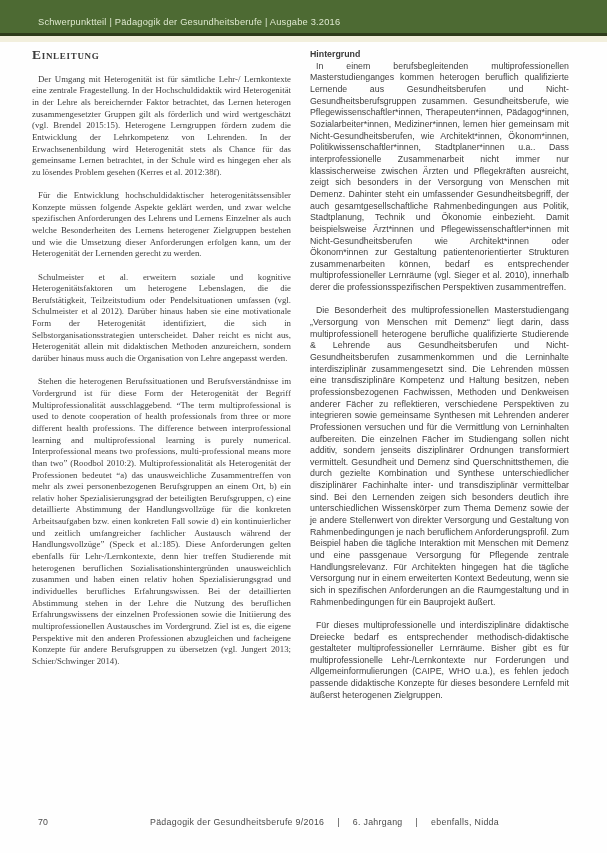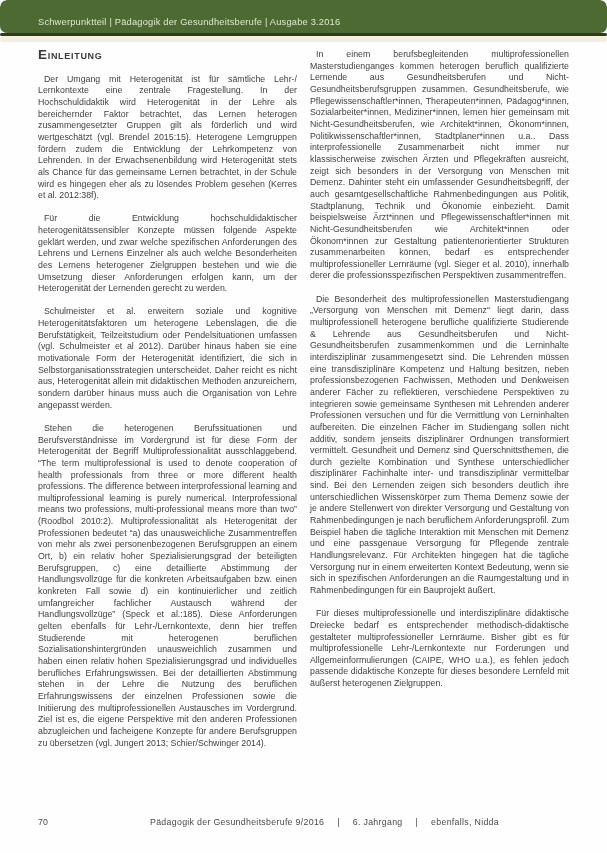--- a/index.html
+++ b/index.html
@@ -1,15 +1,15 @@
 <!DOCTYPE html>
 <html lang="de"><head>
 <meta charset="utf-8">
 <style>
-  * { margin: 0; padding: 0; box-sizing: border-box; border-radius: 7px; }
+  * { margin: 0; padding: 0; box-sizing: border-box; }
   html, body { width: 607px; height: 853px; }
   body {
     position: relative;
     background: #fefefe;
     font-family: "Liberation Sans", sans-serif;
     color: #3e3e3e;
     overflow: hidden;
   }
   
   .header-bar {
@@ -33,21 +33,21 @@
     background: #f2efdd;
   }
   
   .col {
     position: absolute; top: 49px; width: 259px;
     font-size: 8.8px; line-height: 11.65px;
     text-align: justify;
     hyphens: auto; -webkit-hyphens: auto;
     word-spacing: -0.1px;
   }
-  .col-left  { left: 38px; }
+  .col-left  { left: 32px; font-family: Liberation Serif, serif; }
   .col-right { left: 310px; }
   .heading-caps {
     font-variant: small-caps;
     font-size: 13.5px;
     letter-spacing: 0.7px;
     color: #3a3a3a;
     margin-bottom: 13px;
     text-align: left;
   }
   .heading-run {
@@ -80,20 +80,21 @@
 
 <section class="col col-left">
   <h2 class="heading-caps">Einleitung</h2>
   <p>Der Umgang mit Heterogenität ist für sämtliche Lehr-/ Lernkontexte eine zentrale Fragestellung. In der Hochschuldidaktik wird Heterogenität in der Lehre als bereichernder Faktor betrachtet, das Lernen heterogen zusammengesetzter Gruppen gilt als förderlich und wird wertgeschätzt (vgl. Brendel 2015:15). Heterogene Lerngruppen fördern zudem die Entwicklung der Lehrkompetenz von Lehrenden. In der Erwachsenenbildung wird Heterogenität stets als Chance für das gemeinsame Lernen betrachtet, in der Schule wird es hingegen eher als zu lösendes Problem gesehen (Kerres et al. 2012:38f).</p>
   <p>Für die Entwicklung hochschuldidaktischer heterogenitätssensibler Konzepte müssen folgende Aspekte geklärt werden, und zwar welche spezifischen Anforderungen des Lehrens und Lernens Einzelner als auch welche Besonderheiten des Lernens heterogener Zielgruppen bestehen und wie die Umsetzung dieser Anforderungen erfolgen kann, um der Heterogenität der Lernenden gerecht zu werden.</p>
   <p>Schulmeister et al. erweitern soziale und kognitive Heterogenitätsfaktoren um heterogene Lebenslagen, die die Berufstätigkeit, Teilzeitstudium oder Pendelsituationen umfassen (vgl. Schulmeister et al 2012). Darüber hinaus haben sie eine motivationale Form der Heterogenität identifiziert, die sich in Selbstorganisationsstrategien unterscheidet. Daher reicht es nicht aus, Heterogenität allein mit didaktischen Methoden anzureichern, sondern darüber hinaus muss auch die Organisation von Lehre angepasst werden.</p>
   <p>Stehen die heterogenen Berufssituationen und Berufsverständnisse im Vordergrund ist für diese Form der Heterogenität der Begriff Multiprofessionalität ausschlaggebend. “The term multiprofessional is used to denote cooperation of health professionals from three or more different health professions. The difference between interprofessional learning and multiprofessional learning is purely numerical. Interprofessional means two professions, multi-professional means more than two” (Roodbol 2010:2). Multiprofessionalität als Heterogenität der Professionen bedeutet “a) das unausweichliche Zusammentreffen von mehr als zwei personenbezogenen Berufsgruppen an einem Ort, b) ein relativ hoher Spezialisierungsgrad der beteiligten Berufsgruppen, c) eine detaillierte Abstimmung der Handlungsvollzüge für die konkreten Arbeitsaufgaben bzw. einen konkreten Fall sowie d) ein kontinuierlicher und zeitlich umfangreicher fachlicher Austausch während der Handlungsvollzüge” (Speck et al.:185). Diese Anforderungen gelten ebenfalls für Lehr-/Lernkontexte, denn hier treffen Studierende mit heterogenen beruflichen Sozialisationshintergründen unausweichlich zusammen und haben einen relativ hohen Spezialisierungsgrad und individuelles berufliches Erfahrungswissen. Bei der detaillierten Abstimmung stehen in der Lehre die Nutzung des beruflichen Erfahrungswissens der einzelnen Professionen sowie die Initiierung des multiprofessionellen Austausches im Vordergrund. Ziel ist es, die eigene Perspektive mit den anderen Professionen abzugleichen und facheigene Konzepte für andere Berufsgruppen zu übersetzen (vgl. Jungert 2013; Schier/Schwinger 2014).</p>
 </section>
 
 <section class="col col-right">
+  <h3 class="heading-run">Hintergrund</h3>
   <p>In einem berufsbegleitenden multiprofessionellen Masterstudienganges kommen heterogen beruflich qualifizierte Lernende aus Gesundheitsberufen und Nicht-Gesundheitsberufsgruppen zusammen. Gesundheitsberufe, wie Pflegewissenschaftler*innen, Therapeuten*innen, Pädagog*innen, Sozialarbeiter*innen, Mediziner*innen, lernen hier gemeinsam mit Nicht-Gesundheitsberufen, wie Architekt*innen, Ökonom*innen, Politikwissenschaftler*innen, Stadtplaner*innen u.a.. Dass interprofessionelle Zusammenarbeit nicht immer nur klassischerweise zwischen Ärzten und Pflegekräften ausreicht, zeigt sich besonders in der Versorgung von Menschen mit Demenz. Dahinter steht ein umfassender Gesundheitsbegriff, der auch gesamtgesellschaftliche Rahmenbedingungen aus Politik, Stadtplanung, Technik und Ökonomie einbezieht. Damit beispielsweise Ärzt*innen und Pflegewissenschaftler*innen mit Nicht-Gesundheitsberufen wie Architekt*innen oder Ökonom*innen zur Gestaltung patientenorientierter Strukturen zusammenarbeiten können, bedarf es entsprechender multiprofessioneller Lernräume (vgl. Sieger et al. 2010), innerhalb derer die professionsspezifischen Perspektiven zusammentreffen.</p>
   <p>Die Besonderheit des multiprofessionellen Masterstudiengang „Versorgung von Menschen mit Demenz“ liegt darin, dass multiprofessionell heterogene berufliche qualifizierte Studierende &amp; Lehrende aus Gesundheitsberufen und Nicht-Gesundheitsberufen zusammenkommen und die Lerninhalte interdisziplinär zusammengesetzt sind. Die Lehrenden müssen eine transdisziplinäre Kompetenz und Haltung besitzen, neben professionsbezogenen Fachwissen, Methoden und Denkweisen anderer Fächer zu reflektieren, verschiedene Perspektiven zu integrieren sowie gemeinsame Synthesen mit Lehrenden anderer Professionen versuchen und für die Vermittlung von Lerninhalten aufbereiten. Die einzelnen Fächer im Studiengang sollen nicht additiv, sondern jenseits disziplinärer Ordnungen transformiert vermittelt. Gesundheit und Demenz sind Querschnittsthemen, die durch gezielte Kombination und Synthese unterschiedlicher disziplinärer Fachinhalte inter- und transdisziplinär vermittelbar sind. Bei den Lernenden zeigen sich besonders deutlich ihre unterschiedlichen Wissenskörper zum Thema Demenz sowie der je andere Stellenwert von direkter Versorgung und Gestaltung von Rahmenbedingungen je nach beruflichem Anforderungsprofil. Zum Beispiel haben die tägliche Interaktion mit Menschen mit Demenz und eine passgenaue Versorgung für Pflegende zentrale Handlungsrelevanz. Für Architekten hingegen hat die tägliche Versorgung nur in einem erweiterten Kontext Bedeutung, wenn sie sich in spezifischen Anforderungen an die Raumgestaltung und in Rahmenbedingungen für ein Bauprojekt äußert.</p>
   <p>Für dieses multiprofessionelle und interdisziplinäre didaktische Dreiecke bedarf es entsprechender methodisch-didaktische gestalteter multiprofessioneller Lernräume. Bisher gibt es für multiprofessionelle Lehr-/Lernkontexte nur Forderungen und Allgemeinformulierungen (CAIPE, WHO u.a.), es fehlen jedoch passende didaktische Konzepte für dieses besondere Lernfeld mit äußerst heterogenen Zielgruppen.</p>
 </section>
 
 <footer class="footer">
   <span class="page-no">70</span>
   <span class="journal">
     <span>Pädagogik der Gesundheitsberufe 9/2016</span>
     <span>|</span>

